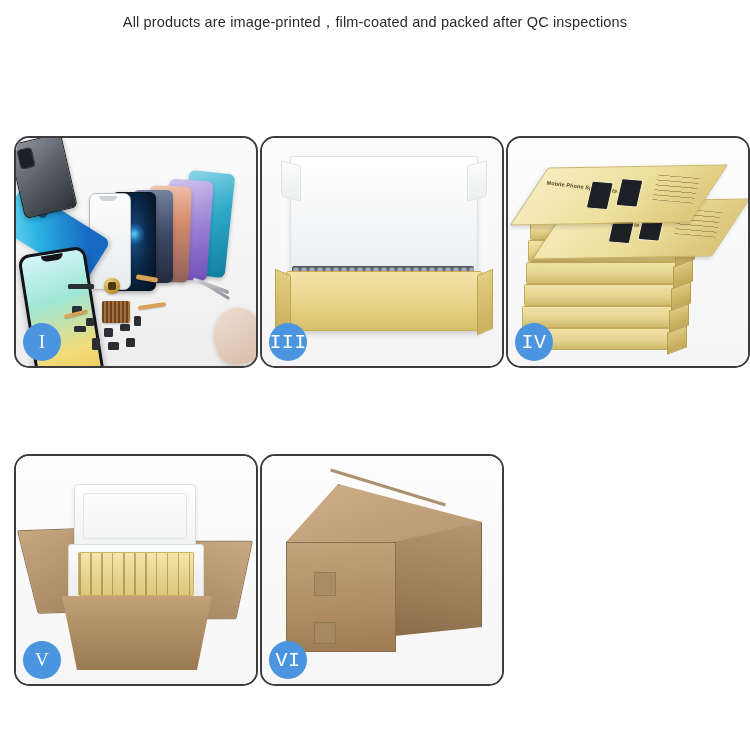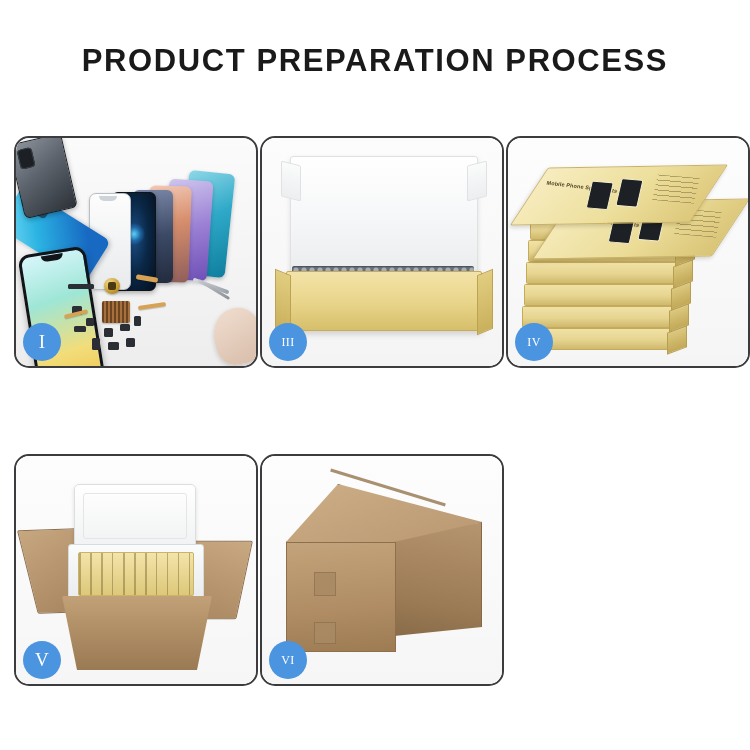--- a/index.html
+++ b/index.html
@@ -69,21 +69,21 @@
     width: 38px; height: 38px;
     border-radius: 50%;
     background: #4a94e0;
     color: #ffffff;
     font-family: "Liberation Serif", serif;
     font-size: 19px;
     display: flex; align-items: center; justify-content: center;
     z-index: 40;
     letter-spacing: 0.4px;
   }
-  .badge.sm { font-size: 12px; }
+  .badge.sm { font-size: 20px; font-family: Liberation Mono, monospace; }
 
   
   .p1 { position:absolute; inset:0; }
   .ph { position:absolute; border-radius:6px; }
   .ph-back1 { width:46px; height:104px; left:168px; top:34px; background:linear-gradient(150deg,#8fd8e8,#2fa9c8 45%,#0f7e9e); transform:rotate(6deg); box-shadow:0 2px 4px rgba(0,0,0,.25); }
   .ph-back2 { width:44px; height:100px; left:150px; top:42px; background:linear-gradient(160deg,#cfc6ee,#9a7fd4 50%,#6f4fb6); transform:rotate(4deg); box-shadow:0 2px 4px rgba(0,0,0,.22); }
   .ph-back3 { width:42px; height:96px; left:132px; top:48px; background:linear-gradient(165deg,#f3c9b7,#d78f6d 40%,#8f5e5a); transform:rotate(2deg); box-shadow:0 2px 4px rgba(0,0,0,.2); }
   .ph-back4 { width:40px; height:93px; left:117px; top:52px; background:linear-gradient(170deg,#7b88a8,#3c4a66 50%,#222b3e); box-shadow:0 2px 4px rgba(0,0,0,.2); }
   .ph-black { width:42px; height:97px; left:96px; top:54px; background:radial-gradient(ellipse at 50% 45%, #1b4f86 0%, #0a2746 48%, #04101f 100%); border:1.4px solid #101316; box-shadow:0 2px 5px rgba(0,0,0,.3); }
   .ph-black::after { content:""; position:absolute; left:50%; top:42%; width:22px; height:22px; margin-left:-11px; margin-top:-11px; border-radius:50%; background:radial-gradient(circle,#5ad2f5 0%,rgba(40,140,220,.5) 42%,transparent 72%); }
@@ -219,21 +219,21 @@
   .c6-seam  { position:absolute; left:66px; top:30px; width:120px; height:3px; background:#9a7c56; transform:rotate(17deg); opacity:.85; }
   .c6-tape1 { position:absolute; left:52px; top:116px; width:20px; height:22px; background:#a98a63; border:1px solid #8f7350; opacity:.85; }
   .c6-tape2 { position:absolute; left:52px; top:166px; width:20px; height:20px; background:#a98a63; border:1px solid #8f7350; opacity:.85; }
 </style>
 </head>
 <body>
 
 <div id="page">
 
   <div class="header">
-    <h1 class="title">PRODUCT PREPARATION PROCESS</h1>
+    <p class="subtitle">All products are image-printed，film-coated and packed after QC inspections</p>
   </div>
 
   <div class="grid">
 
     <div class="panel">
       <div class="panel-stage">
         <div class="p1">
           <div class="ph ph-back1"></div>
           <div class="ph ph-back2"></div>
           <div class="ph ph-back3"></div>

